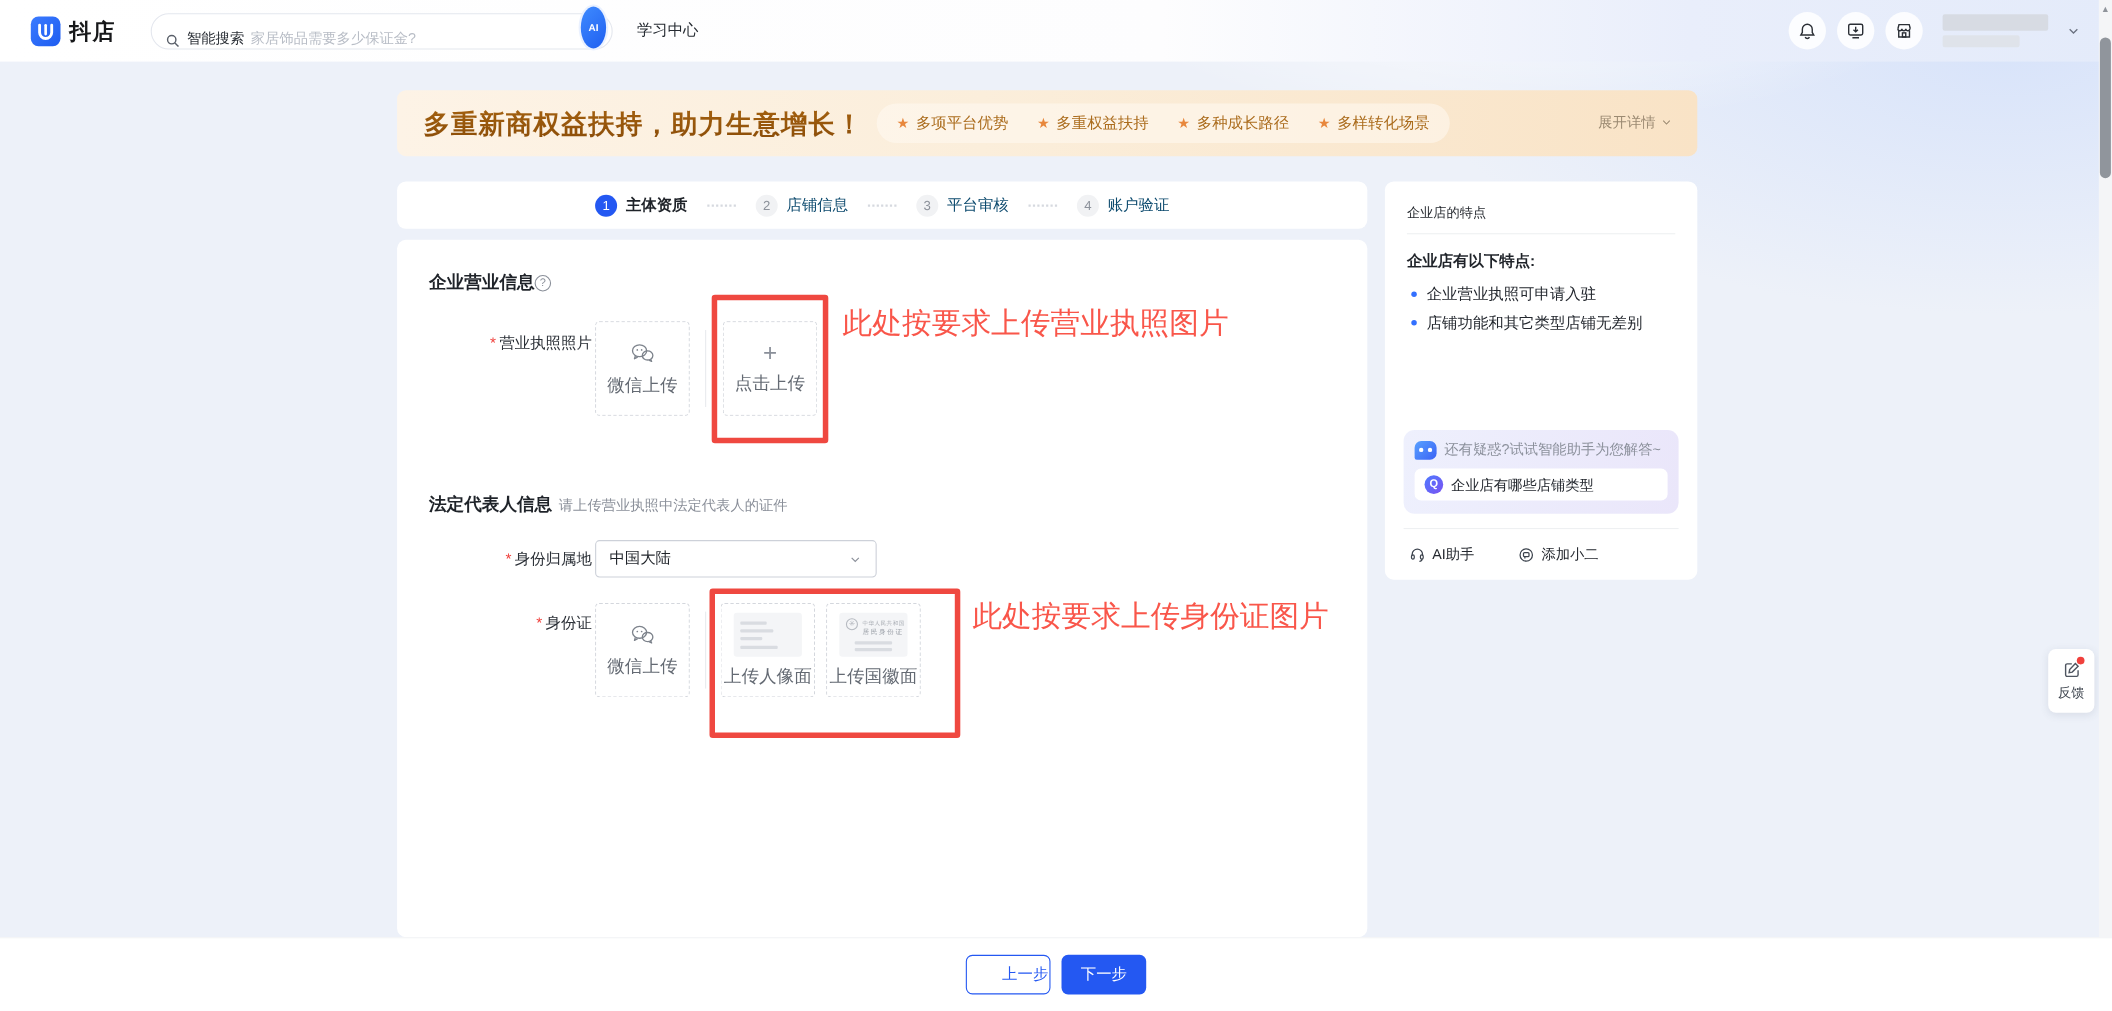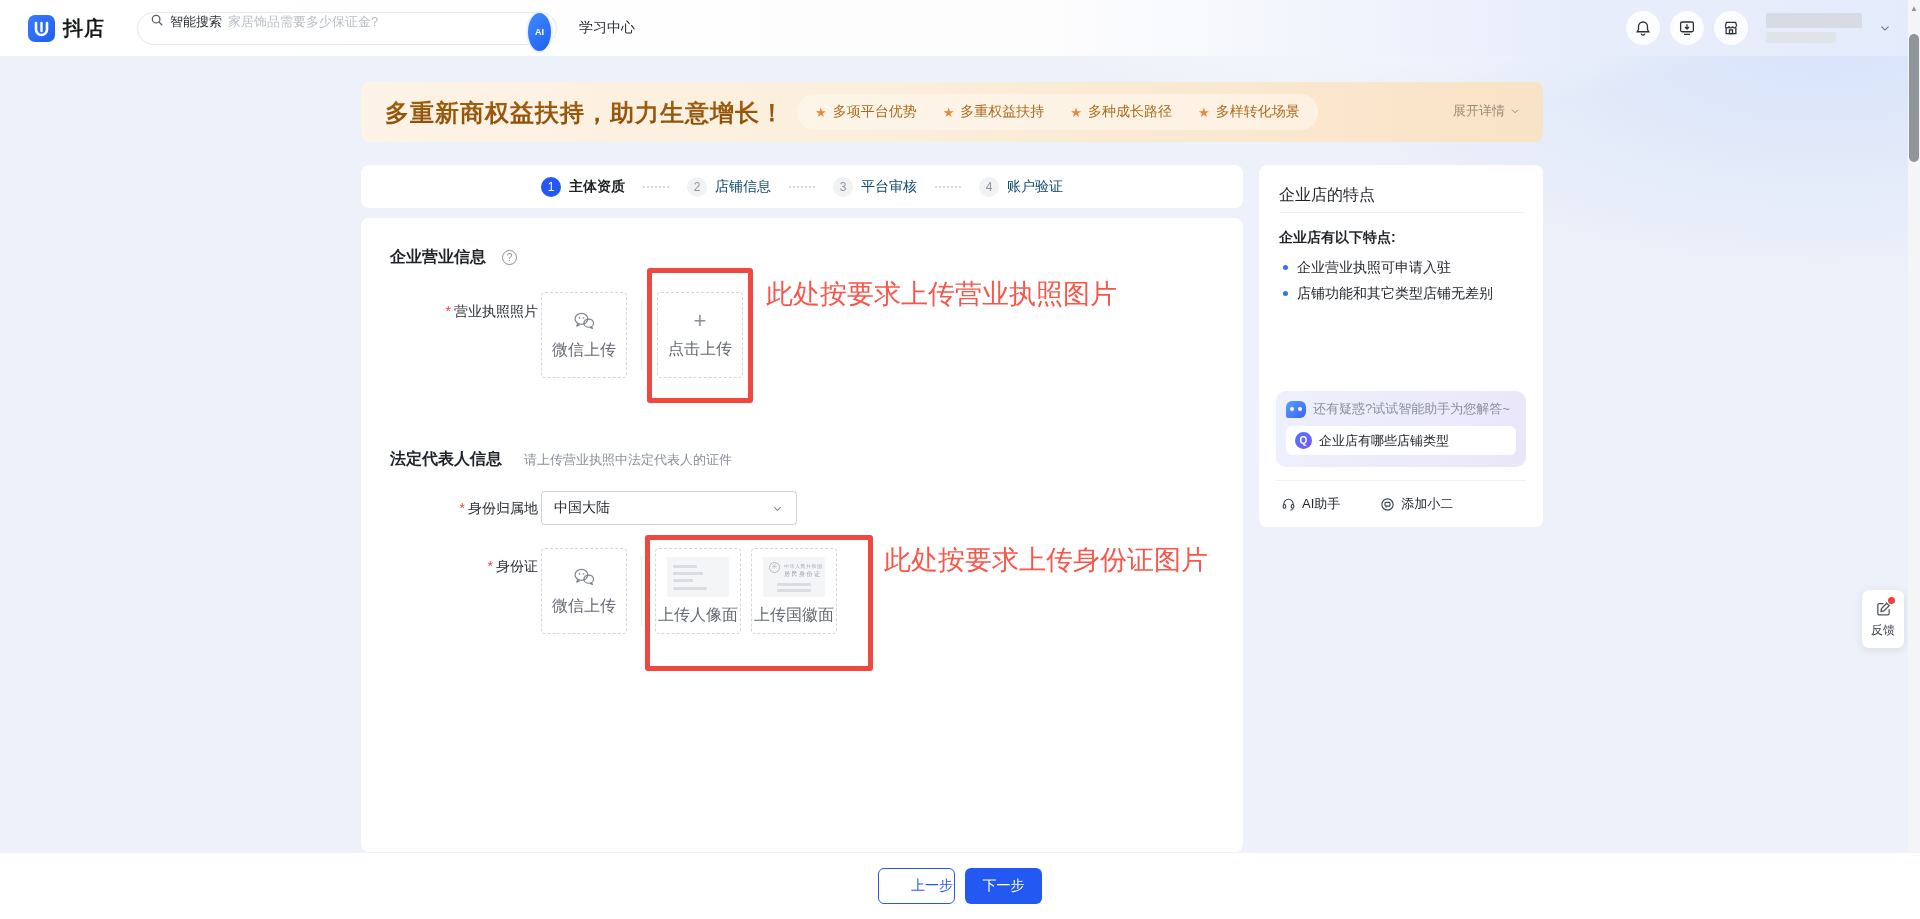--- a/index.html
+++ b/index.html
@@ -14,21 +14,21 @@
   
   .hdr { position:absolute; top:0; left:0; width:1920px; height:56px;
     background:linear-gradient(90deg,#ffffff 0%,#fdfdfe 55%,#e9eefb 80%,#e4ebfa 100%);
     display:flex; align-items:center; }
   .logo { display:flex; align-items:center; gap:8px; margin-left:28px; cursor:pointer; }
   .logo-badge { width:27px; height:27px; border-radius:7px;
     background:linear-gradient(135deg,#3b7bff,#1e5cf0); position:relative; }
   .logo-badge svg { position:absolute; inset:0; }
   .logo-text { font-size:20px; font-weight:bold; color:#17181a; letter-spacing:1px; }
   .searchbar { margin-left:32px; width:420px; height:33px; background:#fff; border:1px solid #e4e7ee;
-    border-radius:17px; display:flex; align-items:flex-start; padding:0 5px 0 12px; }
+    border-radius:17px; display:flex; align-items:flex-end; padding:0 5px 0 12px; }
   .searchbar .mag { color:#595f69; margin-right:6px; display:flex; }
   .search-prefix { font-size:13px; color:#2a2f36; margin-right:6px; white-space:nowrap; }
   .search-ph { font-size:13px; color:#b8bdc6; flex:1; white-space:nowrap; overflow:hidden; }
   .ai-badge { width:23px; height:38px; border-radius:50%; background:linear-gradient(135deg,#3f8bff,#1f5ff0);
     color:#fff; font-size:9px; font-weight:bold; display:flex; align-items:center; justify-content:center;
     box-shadow:0 0 0 2px #eaf1ff; cursor:pointer; }
   .learn { margin-left:22px; font-size:14px; color:#252a31; cursor:pointer; }
   .hdr-right { position:absolute; right:28px; top:0; height:56px; display:flex; align-items:center; gap:10px; }
   .hicon { width:34px; height:34px; border-radius:50%; background:rgba(255,255,255,.85);
     display:flex; align-items:center; justify-content:center; color:#2b2f36; cursor:pointer; }
@@ -60,21 +60,21 @@
   .step { display:flex; align-items:center; gap:8px; }
   .step .num { width:20px; height:20px; border-radius:50%; background:#f1f2f4; color:#8d929b;
     font-size:12px; display:flex; align-items:center; justify-content:center; }
   .step .lbl { font-size:14px; color:#0c4a6e; }
   .step.active .num { background:#2458f2; color:#fff; }
   .step.active .lbl { color:#1f2329; font-weight:bold; }
   .step-dots { width:26px; border-top:2px dotted #d6d9df; }
 
   
   .main-card { position:absolute; left:361px; top:218px; width:882px; height:634px; background:#fff; border-radius:8px; }
-  .sec-title { position:absolute; left:29px; font-size:16px; font-weight:bold; color:#1f2329; display:flex; align-items:center; gap:16px; }
+  .sec-title { position:absolute; left:29px; font-size:16px; font-weight:bold; color:#1f2329; display:flex; align-items:center; gap:0; }
   .q-icon { width:15px; height:15px; border-radius:50%; border:1px solid #8a8f99; color:#8a8f99;
     font-size:10px; display:flex; align-items:center; justify-content:center; font-weight:normal; cursor:pointer; }
   .sub { font-size:13px; color:#8a8f99; font-weight:normal; margin-left:6px; }
   .flabel { position:absolute; width:155px; text-align:right; font-size:14px; color:#2a2f36; }
   .flabel .req { color:#f0403c; margin-right:3px; }
   .upbox { position:absolute; width:86px; height:86px; border:1px dashed #d4d7dd; border-radius:4px; background:#fff;
     display:flex; flex-direction:column; align-items:center; justify-content:center; gap:8px; cursor:pointer; }
   .upbox .cap { font-size:16px; color:#646a73; }
   .upbox .wx { color:#7d838c; display:flex; }
   .plus { font-size:22px; color:#8a8f99; line-height:20px; }
@@ -95,21 +95,21 @@
     display:flex; align-items:center; padding:0 12px; cursor:pointer; }
   .selectbox .val { font-size:14px; color:#1f2329; flex:1; }
   .selectbox .chev { color:#8a8f99; display:flex; }
 
   
   .redbox { position:absolute; border:5px solid #ef4840; border-radius:3px; pointer-events:none; }
   .redtext { position:absolute; font-size:27px; color:#f9564a; white-space:nowrap; }
 
   
   .sidebar { position:absolute; left:1259px; top:165px; width:284px; height:362px; background:#fff; border-radius:8px; overflow:hidden; }
-  .sb-title { position:absolute; left:20px; top:20px; font-size:16px; color:#1f2329; }
+  .sb-title { position:absolute; left:20px; top:20px; font-size:12px; color:#1f2329; }
   .sb-hr { position:absolute; left:20px; right:20px; top:47px; height:1px; background:#eef0f2; }
   .sb-intro { position:absolute; left:20px; top:64px; font-size:14px; font-weight:bold; color:#1f2329; }
   .sb-list { position:absolute; left:20px; right:16px; top:90px; list-style:none; }
   .sb-list li { position:relative; padding-left:18px; font-size:14px; color:#23272e; line-height:25px; margin-bottom:1px; }
   .sb-list li::before { content:""; position:absolute; left:4px; top:10px; width:5px; height:5px; border-radius:50%; background:#3370ff; }
   .sb-list b { font-weight:bold; }
   .ai-panel { position:absolute; left:17px; right:17px; top:226px; height:76px; border-radius:10px;
     background:linear-gradient(100deg,#eef0fd 0%,#eae6fa 100%); padding:9px 10px; }
   .ai-tip { display:flex; align-items:center; gap:7px; font-size:13px; color:#8b909b; white-space:nowrap; }
   .robot { width:20px; height:17px; border-radius:6px 6px 6px 2px; background:linear-gradient(135deg,#58a1ff,#3b62f5);

